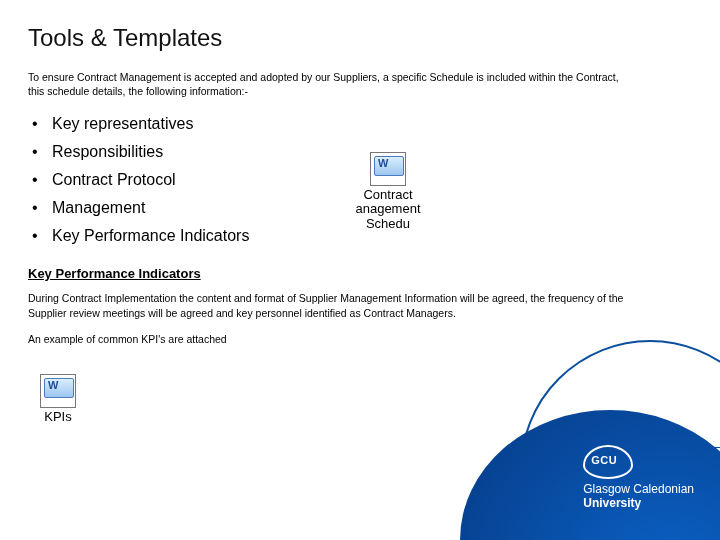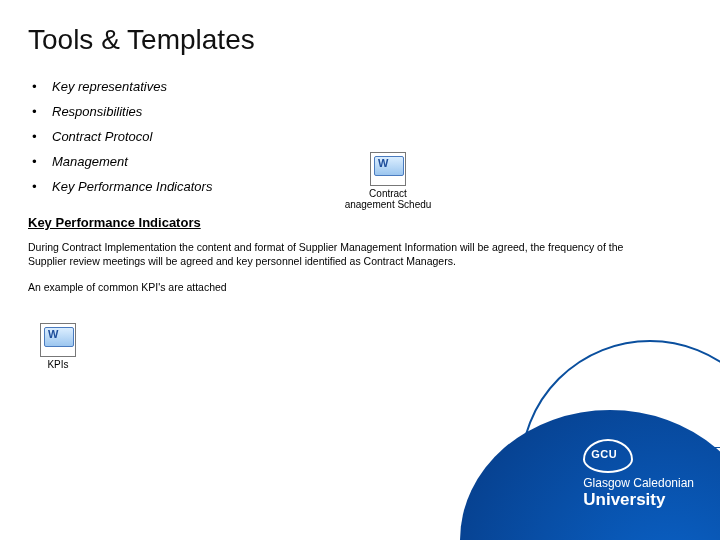--- a/index.html
+++ b/index.html
@@ -10,21 +10,21 @@
     background: #fff;
     position: relative;
     overflow: hidden;
   }
   .content {
     padding: 24px 28px 0 28px;
     position: relative;
     z-index: 2;
   }
   .title {
-    font-size: 28px;
+    font-size: 24px;
     font-weight: 400;
     color: #111;
     margin-bottom: 18px;
   }
   .subhead {
     font-size: 13px;
     font-weight: 700;
     text-decoration: underline;
     margin-bottom: 10px;
     color: #000;
@@ -34,25 +34,24 @@
     color: #000;
     line-height: 1.35;
     margin-bottom: 12px;
     max-width: 600px;
   }
   ul.bullets {
     list-style: none;
     margin: 0 0 16px 0;
   }
   ul.bullets li {
-    font-size: 13px;
+    font-size: 16px;
     color: #000;
     padding: 5px 0 5px 24px;
     position: relative;
-    font-style: italic;
   }
   ul.bullets li::before {
     content: "•";
     position: absolute;
     left: 4px;
     top: 5px;
   }
   .doc-embed {
     display: inline-block;
     text-align: center;
@@ -77,21 +76,21 @@
   }
   .doc-embed .icon-box::after {
     content: "W";
     position: absolute;
     left: 7px; top: 4px;
     font-size: 11px;
     font-weight: 700;
     color: #1f4e9b;
   }
   .doc-embed .caption {
-    font-size: 10px;
+    font-size: 13px;
     color: #000;
     line-height: 1.1;
   }
   .embed1 {
     position: absolute;
     left: 340px;
     top: 152px;
     width: 96px;
   }
   .embed2 {
@@ -150,40 +149,41 @@
     font-size: 11px;
     font-weight: 700;
     letter-spacing: 0.5px;
   }
   .logo .line1 {
     font-size: 12px;
     color: #fff;
     line-height: 1.1;
   }
   .logo .line2 {
-    font-size: 17px;
+    font-size: 12px;
     font-weight: 700;
     color: #fff;
   }
   .thin-line {
     position: absolute;
     right: 0;
     bottom: 92px;
     width: 130px;
     height: 1px;
     background: #0a4f9e;
     z-index: 1;
   }
 </style>
 </head>
 <body>
 
 <div class="content">
   <h1 class="title">Tools &amp; Templates</h1>
 
+  <p class="body-text">To ensure Contract Management is accepted and adopted by our Suppliers, a specific Schedule is included within the Contract, this schedule details, the following information:-</p>
 
   <ul class="bullets">
     <li>Key representatives</li>
     <li>Responsibilities</li>
     <li>Contract Protocol</li>
     <li>Management</li>
     <li>Key Performance Indicators</li>
   </ul>
 
   <div class="doc-embed embed1">

